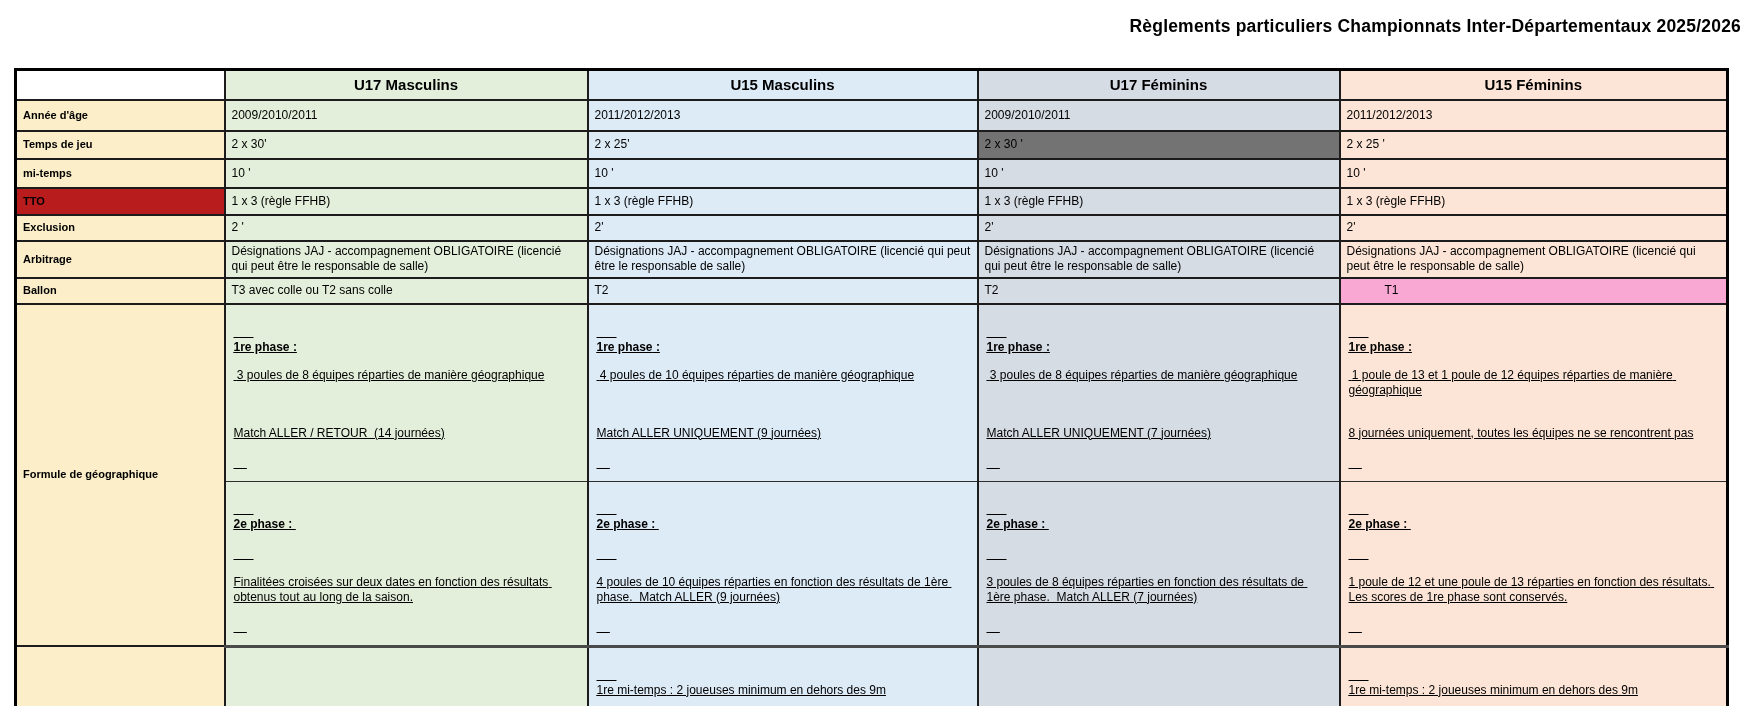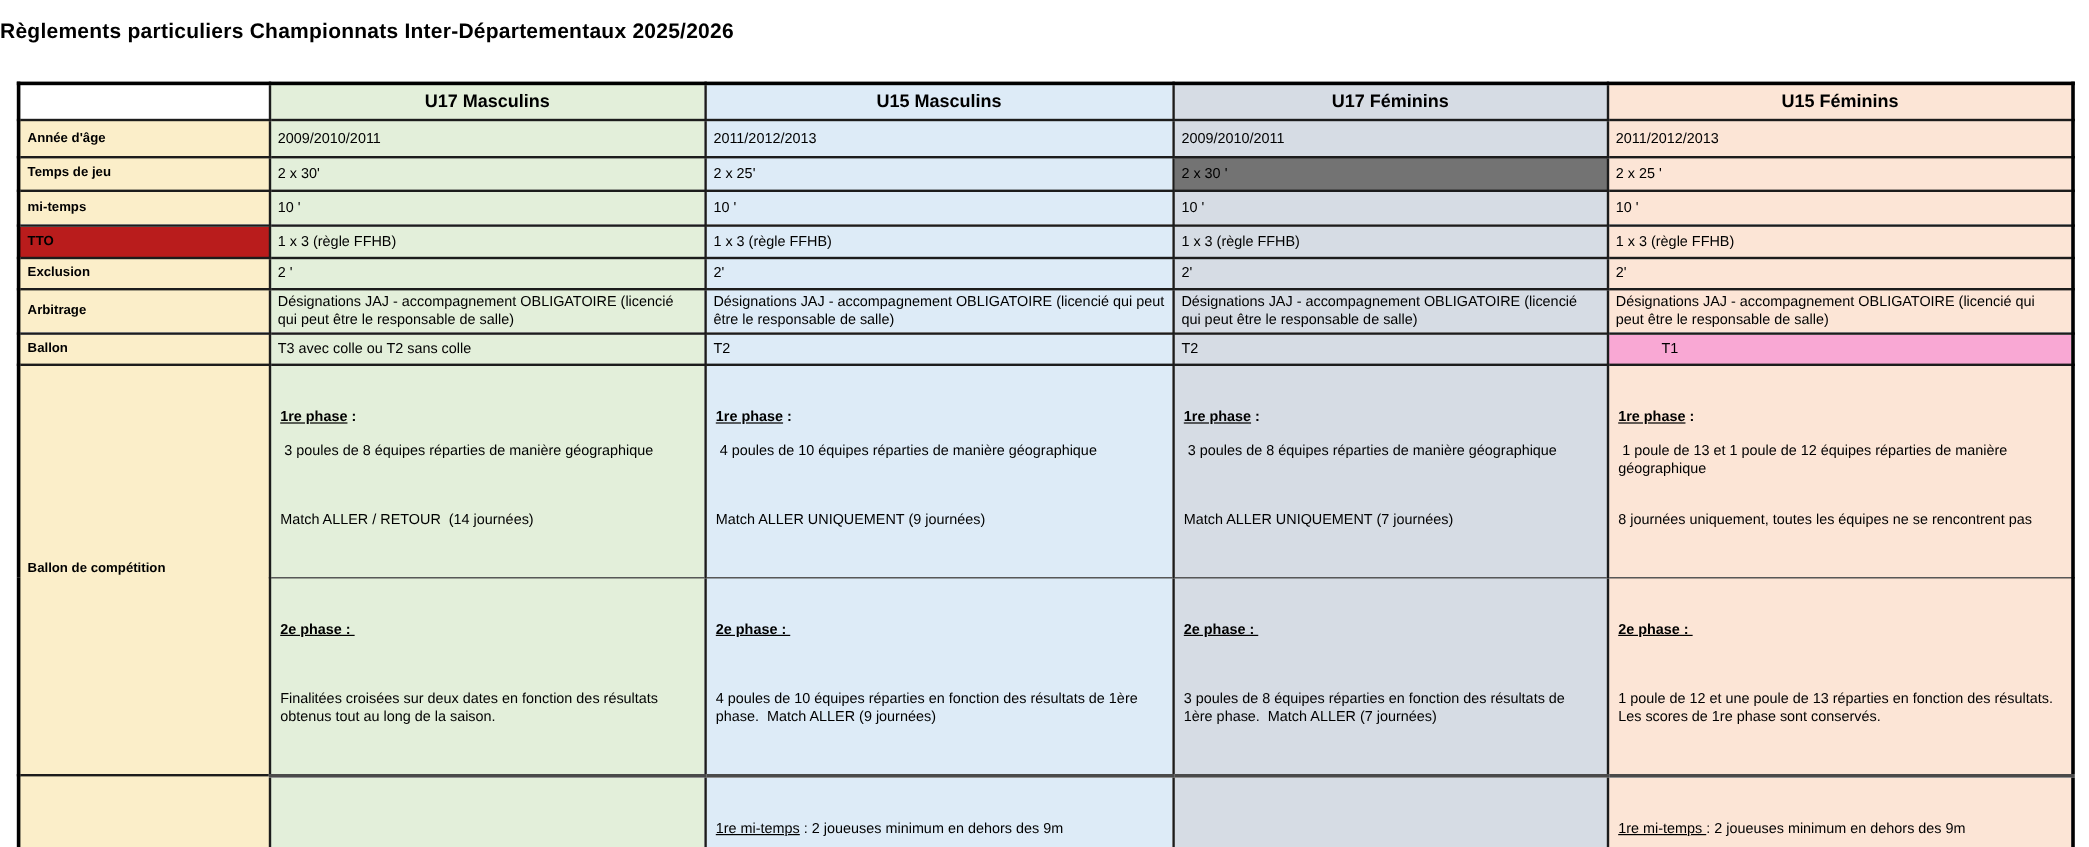--- a/index.html
+++ b/index.html
@@ -1,25 +1,25 @@
 <!DOCTYPE html>
 <html><head>
 <meta charset="utf-8">
 <style>
   html,body{margin:0;padding:0;background:#ffffff;width:1741px;height:706px;overflow:hidden;
             font-family:"Liberation Sans",sans-serif;color:#000;}
-  .page-title{padding-top:16px;text-align:left;font-size:17.5px;font-weight:bold;letter-spacing:.2px;}
+  .page-title{padding-top:16px;text-align:right;font-size:17.5px;font-weight:bold;letter-spacing:.2px;}
   table.reg{position:absolute;left:14px;top:68px;border-collapse:collapse;table-layout:fixed;
             border:3px solid #000;}
   th,td{border:2px solid #1c1c1c;padding:2px 6px;font-size:12px;line-height:15px;overflow:hidden;}
   th.colhead{font-size:15px;font-weight:bold;text-align:center;vertical-align:middle;}
   th.corner{background:#ffffff;}
   td.labelcell{font-weight:bold;text-align:left;vertical-align:middle;font-size:11px;line-height:15px;}
   td.cell{text-align:left;vertical-align:middle;white-space:pre-wrap;}
-  td.topcell{vertical-align:top;padding:5px 12px 10px 8px;}
+  td.topcell{vertical-align:top;padding:5px 12px 10px 8px;text-decoration:underline;}
   .u{text-decoration:underline;}
   .phead{font-weight:bold;}
   .pbody{margin-top:13px;}
   .p1inner{display:flex;flex-direction:column;height:101px;}
   .extra{margin-top:auto;}
   .rline{margin-bottom:26px;}
   tr.r-phase1 td.topcell{border-bottom:1px solid #2e2e2e;}
   tr.r-phase2 td.topcell{border-top:1px solid #2e2e2e;border-bottom:3px solid #4a4a4a;}
   tr.r-regles td{border-bottom:3px solid #4a4a4a;}
 </style>
@@ -96,21 +96,21 @@
 
   <tr style="height:26px">
     <td class="labelcell" style="background-color: rgb(251, 238, 201);">Ballon</td>
     <td class="cell col0" style="background-color: rgb(227, 239, 218);">T3 avec colle ou T2 sans colle</td>
     <td class="cell col1" style="background-color: rgb(221, 235, 247);">T2</td>
     <td class="cell col2" style="background-color: rgb(214, 220, 228);">T2</td>
     <td class="cell col3" style="background-color: #f9a8d4; padding-left: 44px;">T1</td>
   </tr>
 
   <tr class="r-phase1" style="height:122px">
-    <td class="labelcell" rowspan="2" style="background-color: rgb(251, 238, 201);">Ballon de compétition</td>
+    <td class="labelcell" rowspan="2" style="background-color: rgb(251, 238, 201);">Formule de géographique</td>
     <td class="cell topcell col0" style="background-color: rgb(227, 239, 218);">
       <div class="p1inner">
         <div class="phead"><span class="u">1re phase</span><span> :</span></div>
         <div class="pbody"> 3 poules de 8 équipes réparties de manière géographique</div>
         <div class="extra">Match ALLER / RETOUR  (14 journées)</div>
       </div>
     </td>
     <td class="cell topcell col1" style="background-color: rgb(221, 235, 247);">
       <div class="p1inner">
         <div class="phead"><span class="u">1re phase</span><span> :</span></div>

